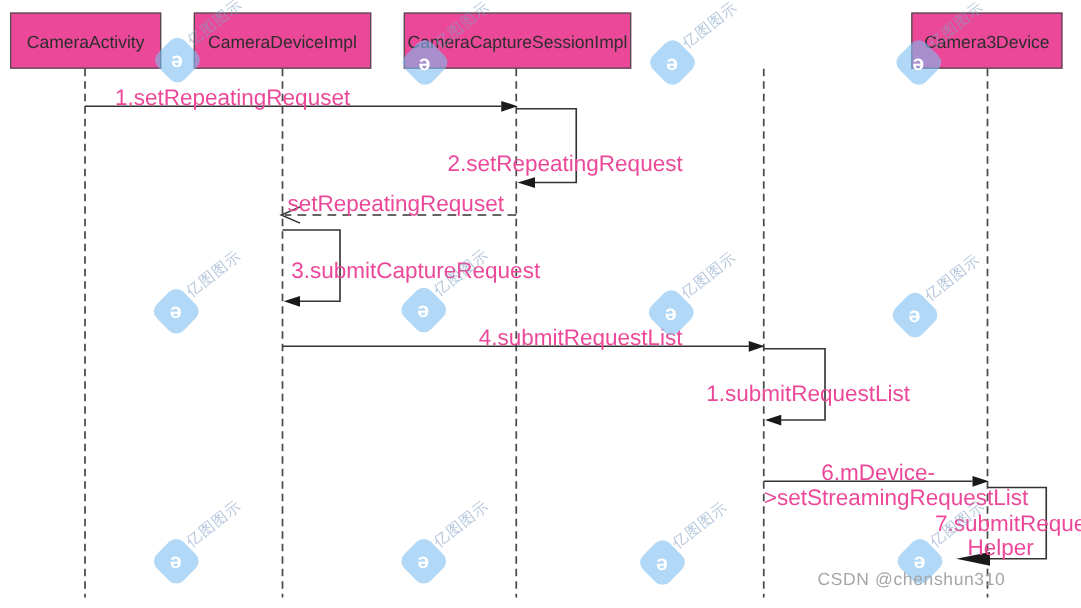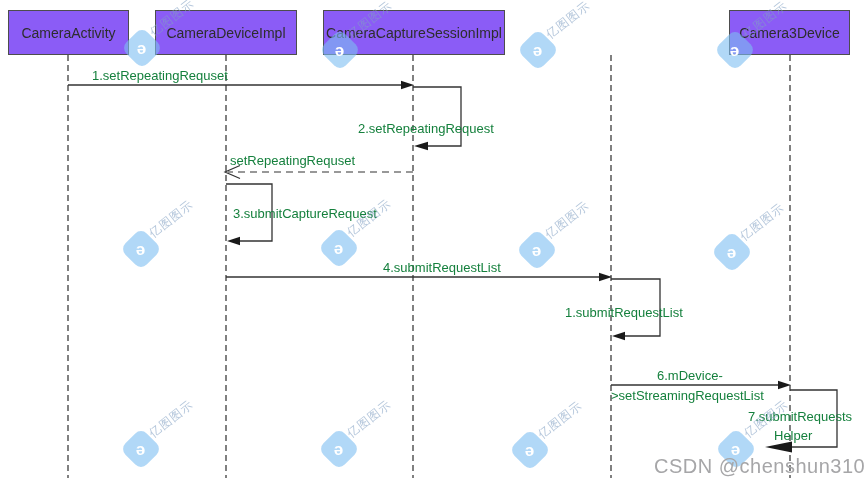--- a/index.html
+++ b/index.html
@@ -7,30 +7,30 @@
     position:relative;
     width:865px; height:486px;
     background:#ffffff;
     font-family:"Liberation Sans", sans-serif;
     overflow:hidden;
   }
   .actor-box {
     position:absolute;
     top:10px; height:45px;
     border:1.4px solid #4d4d4d;
-    background:#8b5cf6;
+    background:#ec4899;
     display:flex; align-items:center; justify-content:center;
     font-size:14px; color:#2d2d2d;
     z-index:1;
     box-sizing:border-box;
   }
   #svg-layer { position:absolute; left:0; top:0; z-index:2; }
   .msg-label {
     position:absolute;
-    font-size:13px; color:#15803d;
+    font-size:18px; color:#ec4899;
     white-space:nowrap;
     z-index:3;
   }
   .wm {
     position:absolute; width:0; height:0; z-index:5;
     pointer-events:none;
   }
   .wm-diamond {
     position:absolute; left:-15px; top:-15px;
     width:30px; height:30px;
@@ -47,21 +47,21 @@
   .wm-text {
     position:absolute; left:15px; top:-24px;
     color:rgba(130,160,195,0.60);
     font-size:12px; white-space:nowrap;
     transform:rotate(-38deg);
     transform-origin:0 100%;
     letter-spacing:1px;
   }
   .credit {
     position:absolute; left:654px; top:455px;
-    font-size:20px; color:#a6a6a8;
+    font-size:14px; color:#a6a6a8;
     letter-spacing:0.5px;
     z-index:6;
     white-space:nowrap;
   }
 </style>
 </head>
 <body>
 
 <div id="canvas">
 

